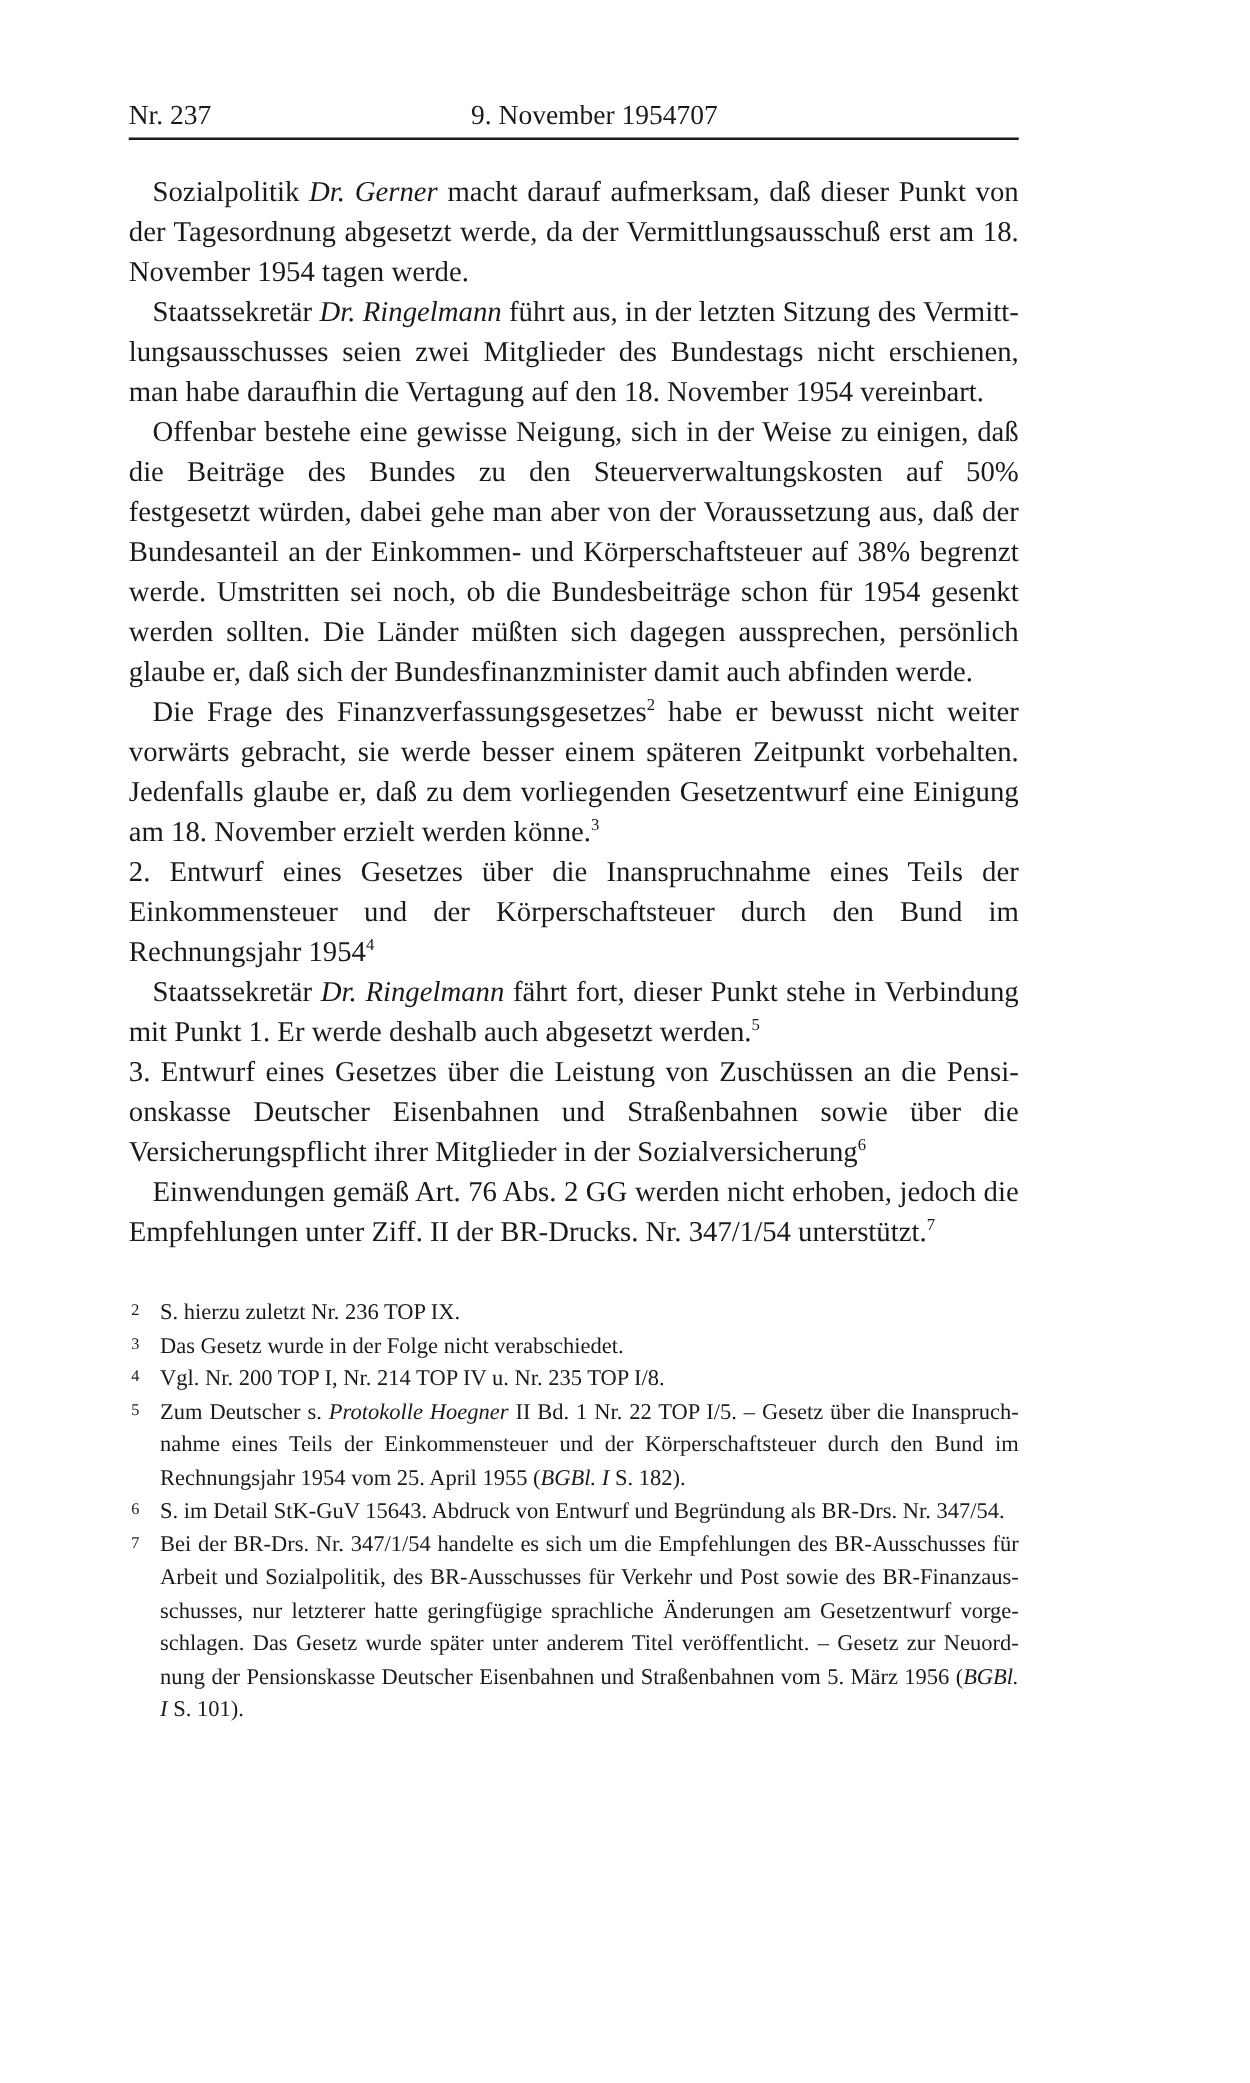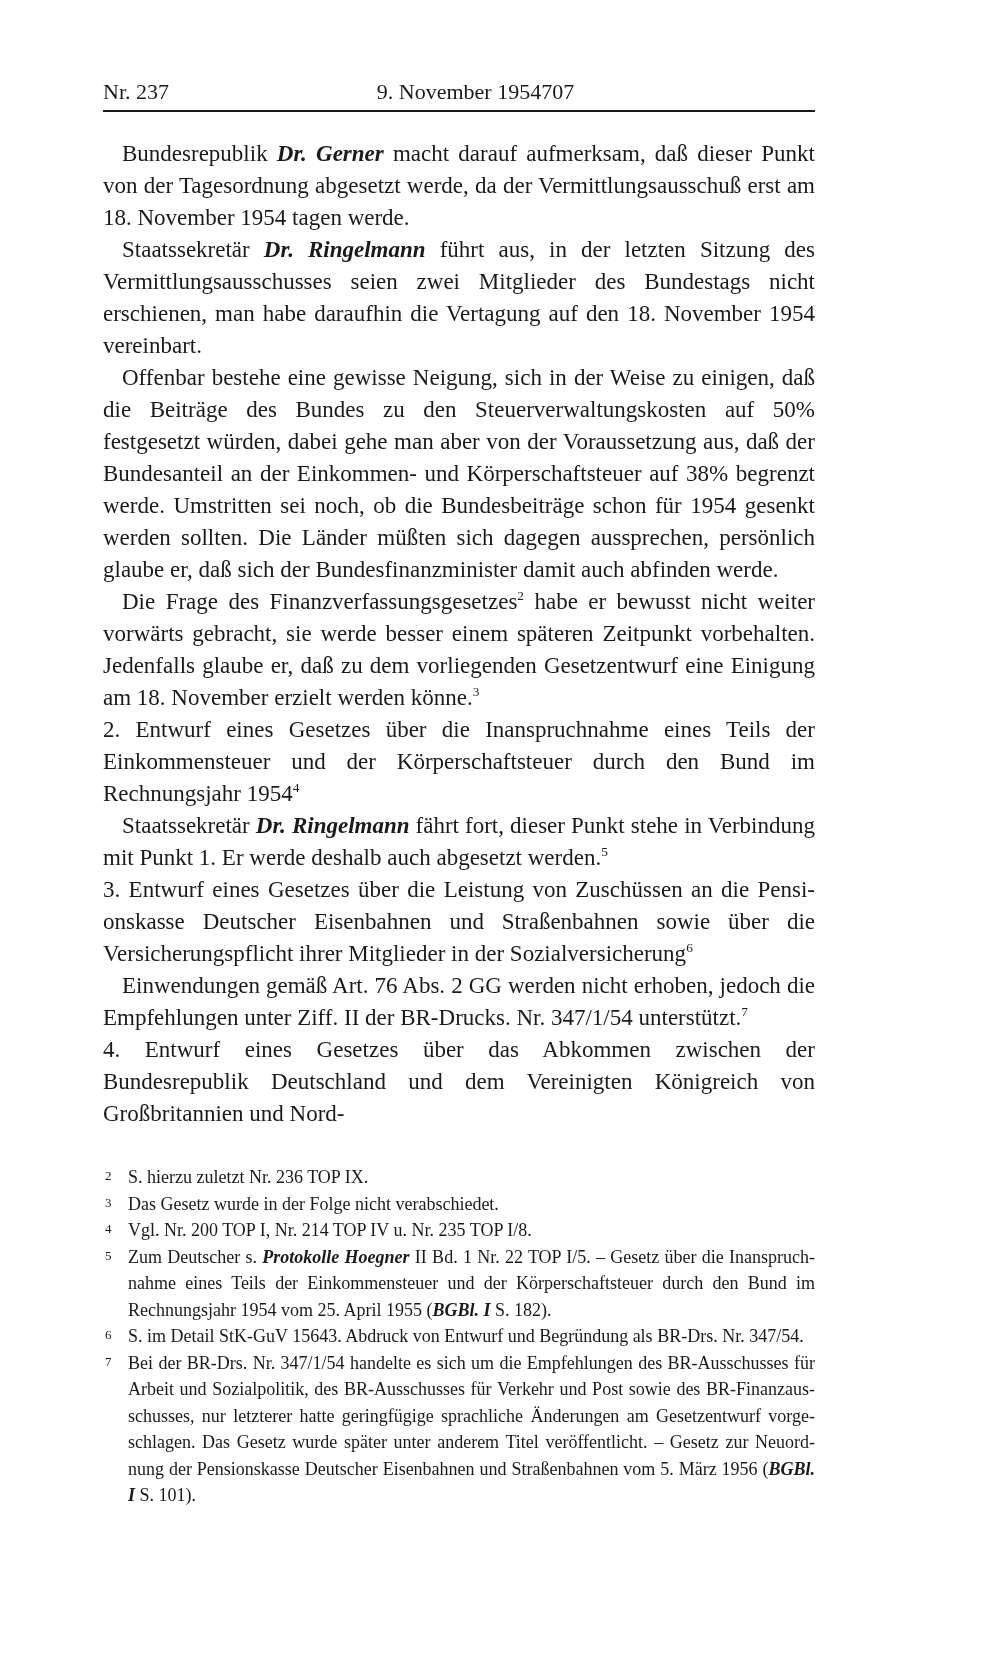--- a/index.html
+++ b/index.html
@@ -66,43 +66,42 @@
     padding-left: 25px;
     hyphens: manual;
     -webkit-hyphens: manual;
   }
   .fn-num {
     position: absolute;
     left: 2px;
     top: -1px;
     font-size: 13px;
   }
-  i { font-style: italic; font-weight: bold; }
+  i { font-style: italic; }
 </style>
 </head>
 <body>
 
 <div class="page">
   <div class="header">
     <span class="h-left">Nr. 237</span>
     <span class="h-center">9. November 1954</span>
     <span class="h-right">707</span>
   </div>
   <div class="rule"></div>
 
   <div class="bodytext" id="bodytext">
-      <p class="indent"><span>Bundesrepublik </span><i>Dr. Gerner</i><span> macht darauf aufmerksam, daß dieser Punkt von der Tagesordnung abgesetzt werde, da der Vermittlungs­ausschuß erst am 18. November 1954 tagen werde.</span></p>
+      <p class="indent"><span>Sozialpolitik </span><i>Dr. Gerner</i><span> macht darauf aufmerksam, daß dieser Punkt von der Tagesordnung abgesetzt werde, da der Vermittlungs­ausschuß erst am 18. November 1954 tagen werde.</span></p>
       <p class="indent"><span>Staatssekretär </span><i>Dr. Ringelmann</i><span> führt aus, in der letzten Sitzung des Vermitt­lungsausschusses seien zwei Mitglieder des Bundestags nicht erschienen, man habe daraufhin die Vertagung auf den 18. November 1954 vereinbart.</span></p>
       <p class="indent"><span>Offenbar bestehe eine gewisse Neigung, sich in der Weise zu einigen, daß die Beiträge des Bundes zu den Steuerverwaltungs­kosten auf 50% festgesetzt würden, dabei gehe man aber von der Voraussetzung aus, daß der Bundes­anteil an der Einkommen- und Körperschaftsteuer auf 38% begrenzt werde. Umstritten sei noch, ob die Bundesbeiträge schon für 1954 gesenkt werden sollten. Die Länder müßten sich dagegen aussprechen, persönlich glaube er, daß sich der Bundesfinanz­minister damit auch abfinden werde.</span></p>
       <p class="indent"><span>Die Frage des Finanzverfassungs­gesetzes</span><sup>2</sup><span> habe er bewusst nicht weiter vorwärts gebracht, sie werde besser einem späteren Zeitpunkt vorbehalten. Jedenfalls glaube er, daß zu dem vorliegenden Gesetzentwurf eine Einigung am 18. November erzielt werden könne.</span><sup>3</sup></p>
       <p class=""><span>2. Entwurf eines Gesetzes über die Inanspruchnahme eines Teils der Einkom­mensteuer und der Körperschaftsteuer durch den Bund im Rechnungsjahr 1954</span><sup>4</sup></p>
       <p class="indent"><span>Staatssekretär </span><i>Dr. Ringelmann</i><span> fährt fort, dieser Punkt stehe in Verbindung mit Punkt 1. Er werde deshalb auch abgesetzt werden.</span><sup>5</sup></p>
       <p class=""><span>3. Entwurf eines Gesetzes über die Leistung von Zuschüssen an die Pensi­onskasse Deutscher Eisenbahnen und Straßenbahnen sowie über die Versiche­rungspflicht ihrer Mitglieder in der Sozialversicherung</span><sup>6</sup></p>
       <p class="indent"><span>Einwendungen gemäß Art. 76 Abs. 2 GG werden nicht erhoben, jedoch die Empfehlungen unter Ziff. II der BR-Drucks. Nr. 347/1/54 unterstützt.</span><sup>7</sup></p>
-      <p class=""><span>4. Entwurf eines Gesetzes über das Abkommen zwischen der Bundesrepublik Deutschland und dem Vereinigten Königreich von Großbritannien und Nord-</span></p>
     </div>
 
   <div class="footnotes" id="footnotes">
       <div class="fn"><span class="fn-num">2</span><span><span>S. hierzu zuletzt Nr. 236 TOP IX.</span></span></div>
       <div class="fn"><span class="fn-num">3</span><span><span>Das Gesetz wurde in der Folge nicht verabschiedet.</span></span></div>
       <div class="fn"><span class="fn-num">4</span><span><span>Vgl. Nr. 200 TOP I, Nr. 214 TOP IV u. Nr. 235 TOP I/8.</span></span></div>
       <div class="fn"><span class="fn-num">5</span><span><span>Zum Deutscher s. </span><i>Protokolle Hoegner</i><span> II Bd. 1 Nr. 22 TOP I/5. – Gesetz über die Inanspruch­nahme eines Teils der Einkommensteuer und der Körperschaftsteuer durch den Bund im Rechnungsjahr 1954 vom 25. April 1955 (</span><i>BGBl. I</i><span> S. 182).</span></span></div>
       <div class="fn"><span class="fn-num">6</span><span><span>S. im Detail StK-GuV 15643. Abdruck von Entwurf und Begründung als BR-Drs. Nr. 347/54.</span></span></div>
       <div class="fn"><span class="fn-num">7</span><span><span>Bei der BR-Drs. Nr. 347/1/54 handelte es sich um die Empfehlungen des BR-Ausschusses für Arbeit und Sozialpolitik, des BR-Ausschusses für Verkehr und Post sowie des BR-Finanzaus­schusses, nur letzterer hatte geringfügige sprachliche Änderungen am Gesetzentwurf vorge­schlagen. Das Gesetz wurde später unter anderem Titel veröffentlicht. – Gesetz zur Neuord­nung der Pensionskasse Deutscher Eisenbahnen und Straßenbahnen vom 5. März 1956 (</span><i>BGBl. I</i><span> S. 101).</span></span></div>
     </div>

